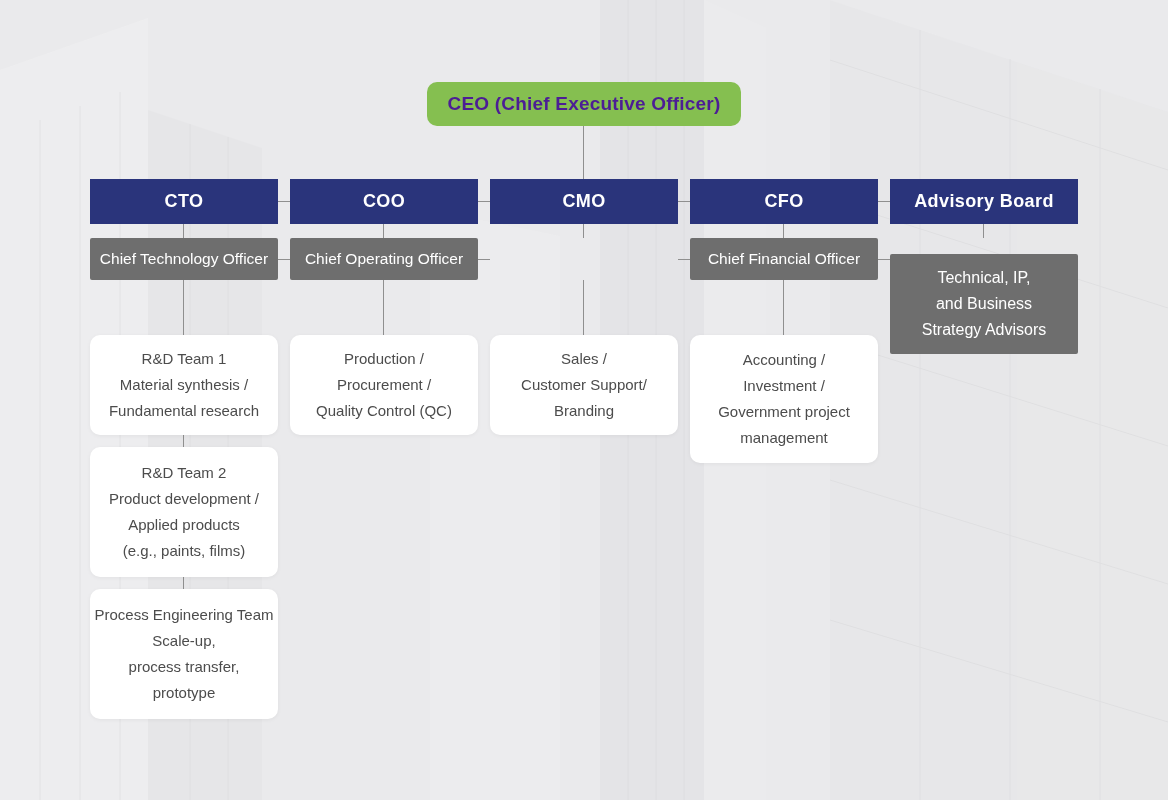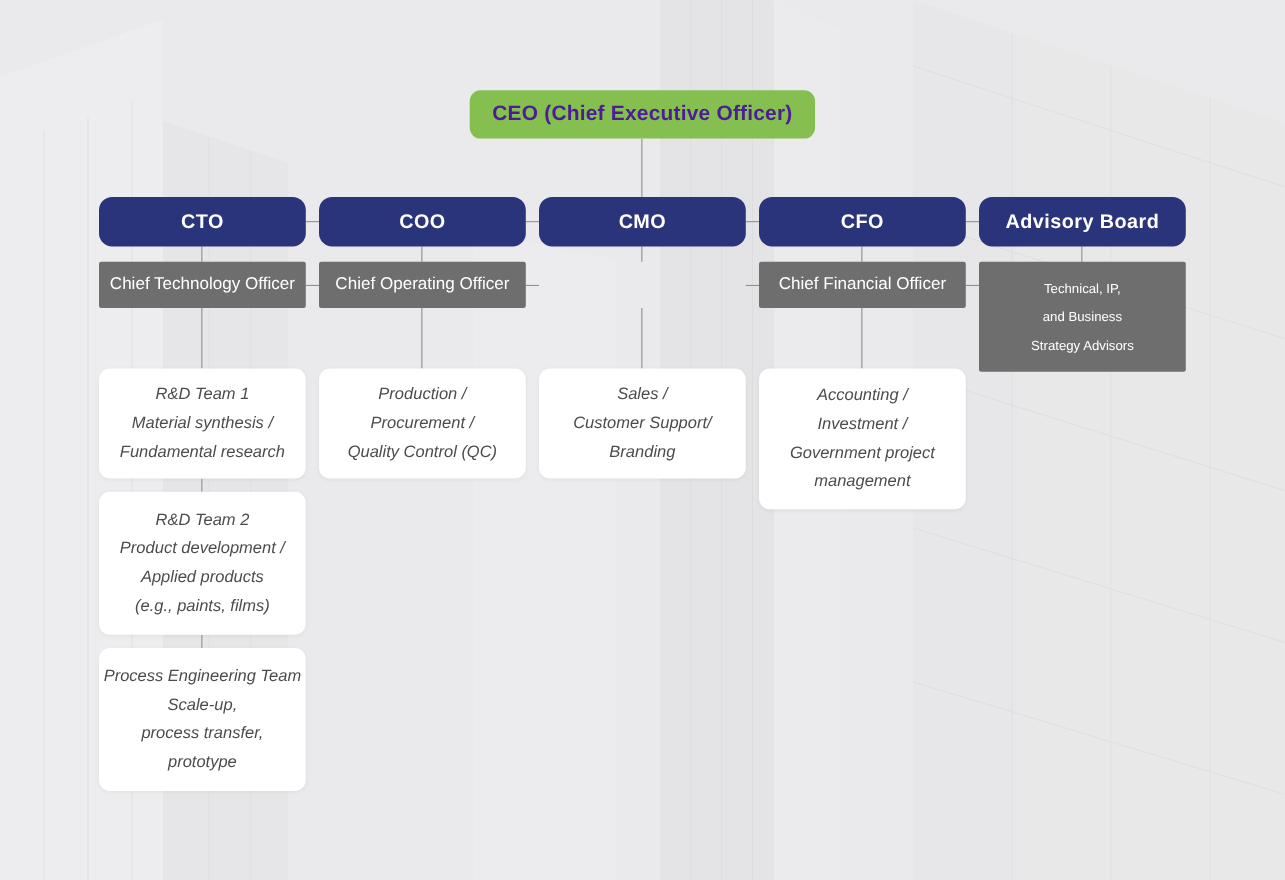--- a/index.html
+++ b/index.html
@@ -18,34 +18,33 @@
     position:absolute;z-index:2;display:flex;align-items:center;justify-content:center;
     text-align:center;white-space:pre-line;
   }
   .ceo{
     left:427px;top:82px;width:314px;height:44px;
     background:var(--green);color:#4c1d95;border-radius:10px;
     font-size:19px;font-weight:bold;letter-spacing:.2px;
   }
   .navy{
     top:179px;width:188px;height:45px;
-    background:var(--navy);color:#fff;border-radius:12px;
+    background:var(--navy);color:#fff;border-radius:0;
     font-size:18px;font-weight:bold;letter-spacing:.4px;
   }
   .grayb{
     top:238px;width:188px;height:42px;
     background:var(--gray);color:#fff;border-radius:2px;
     font-size:15.5px;line-height:26px;
   }
-  .grayb.tall{height:100px;font-size:12px;}
+  .grayb.tall{height:100px;font-size:16px;margin-top:16px;}
   .team{
     width:188px;background:#ffffff;color:var(--team_text);
     border-radius:10px;font-size:15px;line-height:26px;
     box-shadow:0 1px 4px rgba(0,0,0,0.05);
-    font-style:italic;
   }
   .c0{left:90px}.c1{left:290px}.c2{left:490px}.c3{left:690px}.c4{left:890px}
   .line{position:absolute;background:var(--line);z-index:1;}
 </style>
 </head>
 <body>
 
 <div class="canvas">
 
   <svg class="bg" width="1168" height="800" viewBox="0 0 1168 800">

